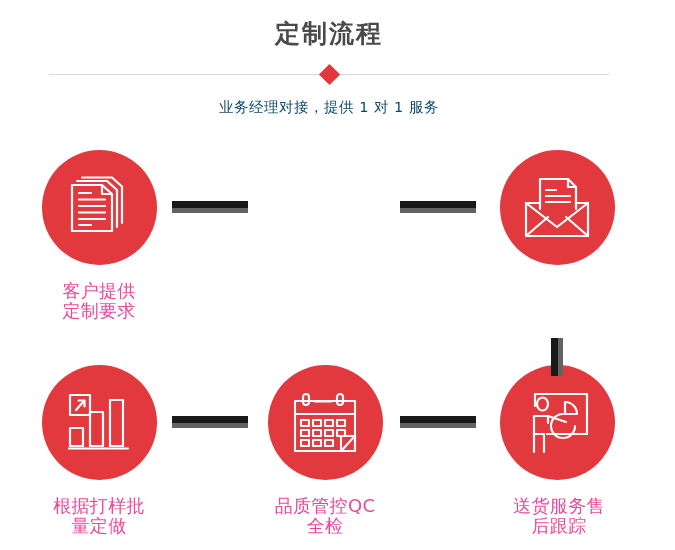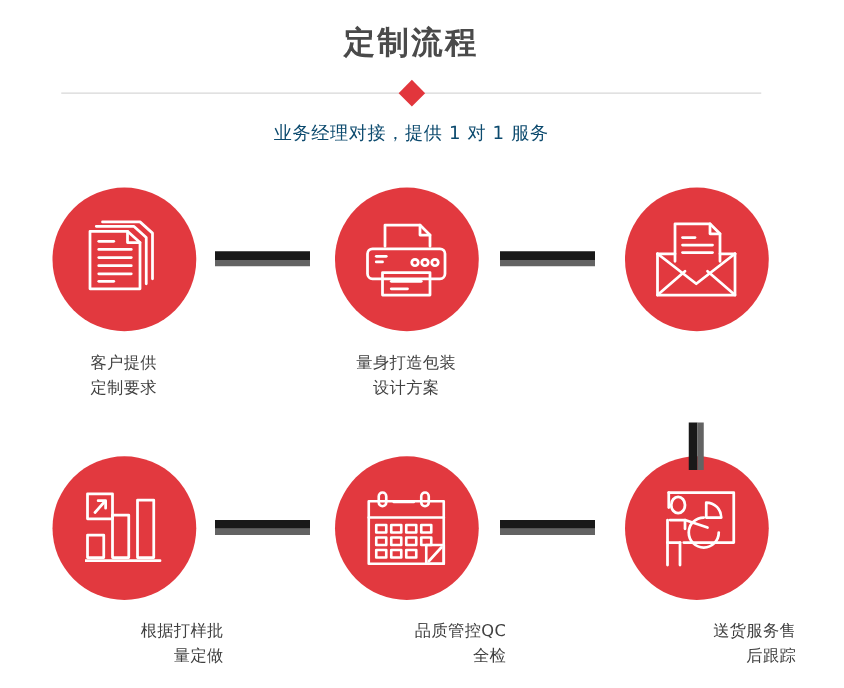--- a/index.html
+++ b/index.html
@@ -73,44 +73,44 @@
     top: 150px;
     width: 675px;
     height: 400px;
   }
   .node {
     position: absolute;
     width: 160px;
     text-align: center;
   }
   .node-r1 { top: 0px; }
-  .node-r2 { top: 215px; text-align: right; }
+  .node-r2 { top: 215px; }
   .node-c1 { left: 19px; }
   .node-c2 { left: 245px; }
   .node-c3 { left: 477px; }
 
   .circle {
     width: 115px;
     height: 115px;
     margin: 0 auto;
     border-radius: 50%;
     background: #e2393f;
     display: flex;
     align-items: center;
     justify-content: center;
   }
   .circle svg {
     display: block;
   }
   .node-label {
     margin: 0;
     padding-top: 16px;
-    font-size: 13px;
+    font-size: 18px;
     line-height: 20px;
-    color: #404040;
+    color: #ec4899;
     white-space: pre-line;
     letter-spacing: 0.3px;
   }
   .node-c3 .node-label { padding-left: 4px; }
 
   
   .conn-h {
     position: absolute;
     width: 76px;
     height: 12px;
@@ -180,41 +180,20 @@
           <line x1="13" y1="37.5" x2="39" y2="37.5"></line>
           <line x1="13" y1="44" x2="39" y2="44"></line>
           <line x1="13" y1="50" x2="25" y2="50"></line>
         </svg>
       </span>
     </div>
     <p class="node-label">客户提供
 定制要求</p>
   </div>
 
-  <div class="node node-r1 node-c2">
-    <div class="circle">
-      <span>
-        <svg width="66" height="62" viewBox="0 0 66 62" fill="none" stroke="#ffffff" stroke-width="2.2" stroke-linejoin="round" stroke-linecap="round">
-          <path d="M16 20 V3 H44 L52 11 V20"></path>
-          <path d="M44 3 V11 H52"></path>
-          <path d="M6 22 H60 A4 4 0 0 1 64 26 V42 A4 4 0 0 1 60 46 H6 A4 4 0 0 1 2 42 V26 A4 4 0 0 1 6 22 Z"></path>
-          <line x1="9" y1="28" x2="17" y2="28"></line>
-          <line x1="9" y1="32.5" x2="14" y2="32.5"></line>
-          <circle cx="40" cy="33" r="2.6"></circle>
-          <circle cx="48" cy="33" r="2.6"></circle>
-          <circle cx="56" cy="33" r="2.6"></circle>
-          <path d="M14 41 H52 V59 H14 Z"></path>
-          <line x1="21" y1="48" x2="45" y2="48"></line>
-          <line x1="21" y1="54" x2="34" y2="54"></line>
-        </svg>
-      </span>
-    </div>
-    <p class="node-label">量身打造包装
-设计方案</p>
-  </div>
 
   <div class="node node-r1 node-c3">
     <div class="circle">
       <span>
         <svg width="66" height="62" viewBox="0 0 66 62" fill="none" stroke="#ffffff" stroke-width="2.2" stroke-linejoin="round" stroke-linecap="round">
           <path d="M16 32 V2 H44 L52 10 V32"></path>
           <path d="M44 2 V10 H52"></path>
           <line x1="22" y1="13" x2="32" y2="13"></line>
           <line x1="22" y1="19" x2="46" y2="19"></line>
           <line x1="22" y1="25" x2="46" y2="25"></line>

